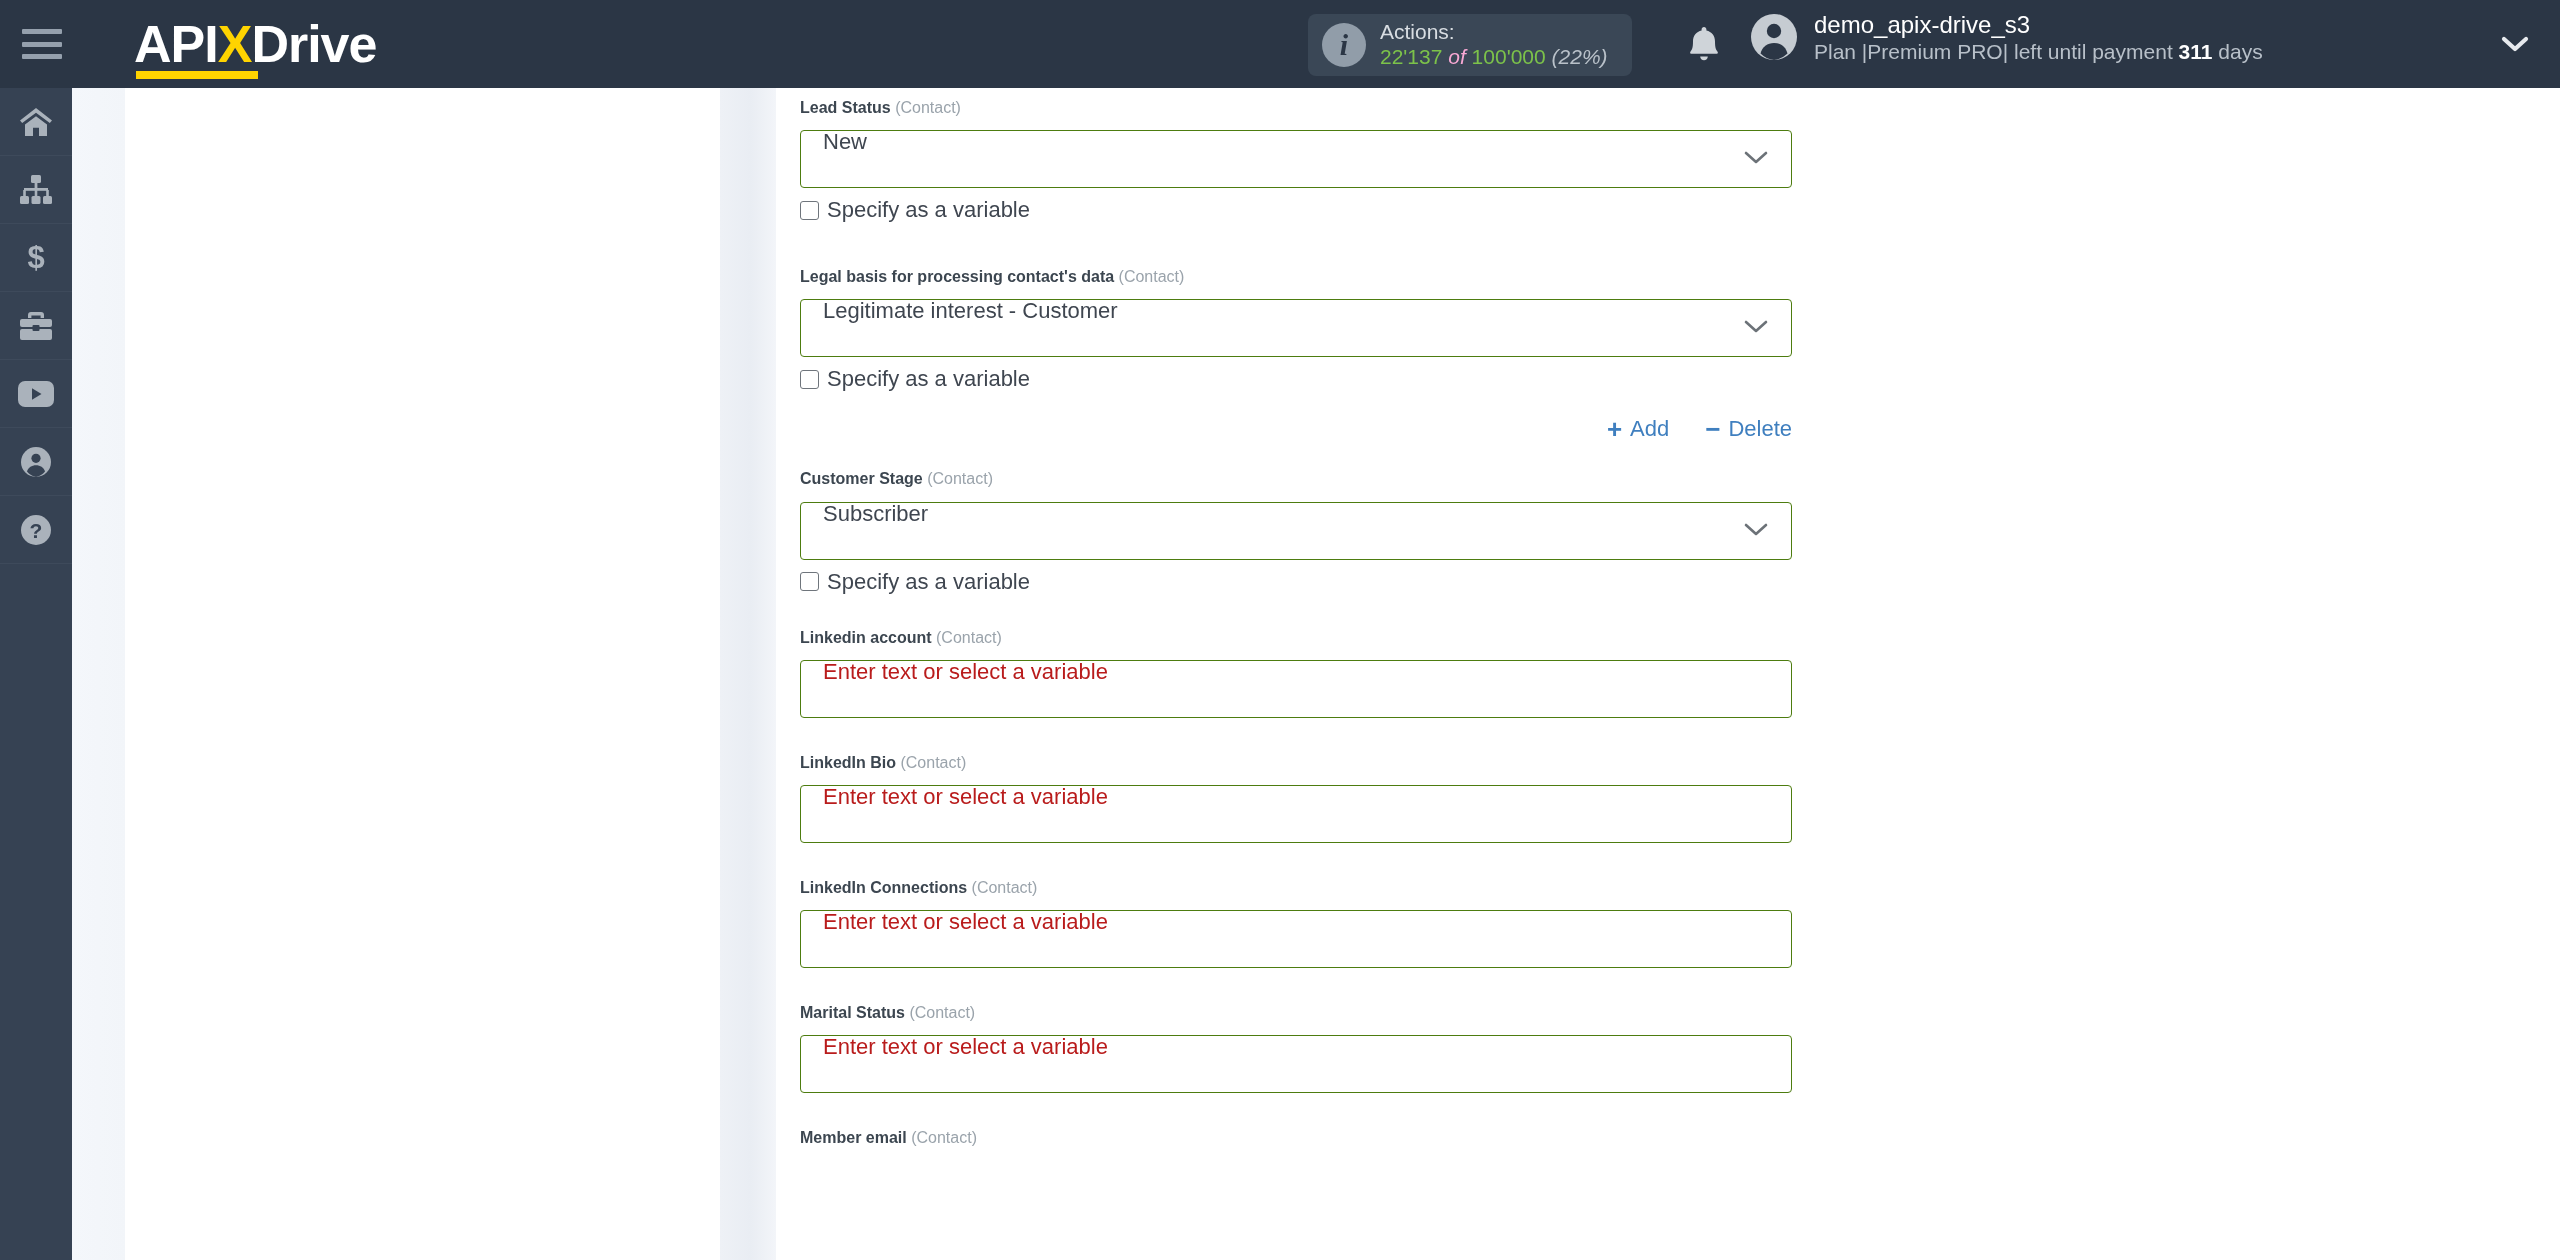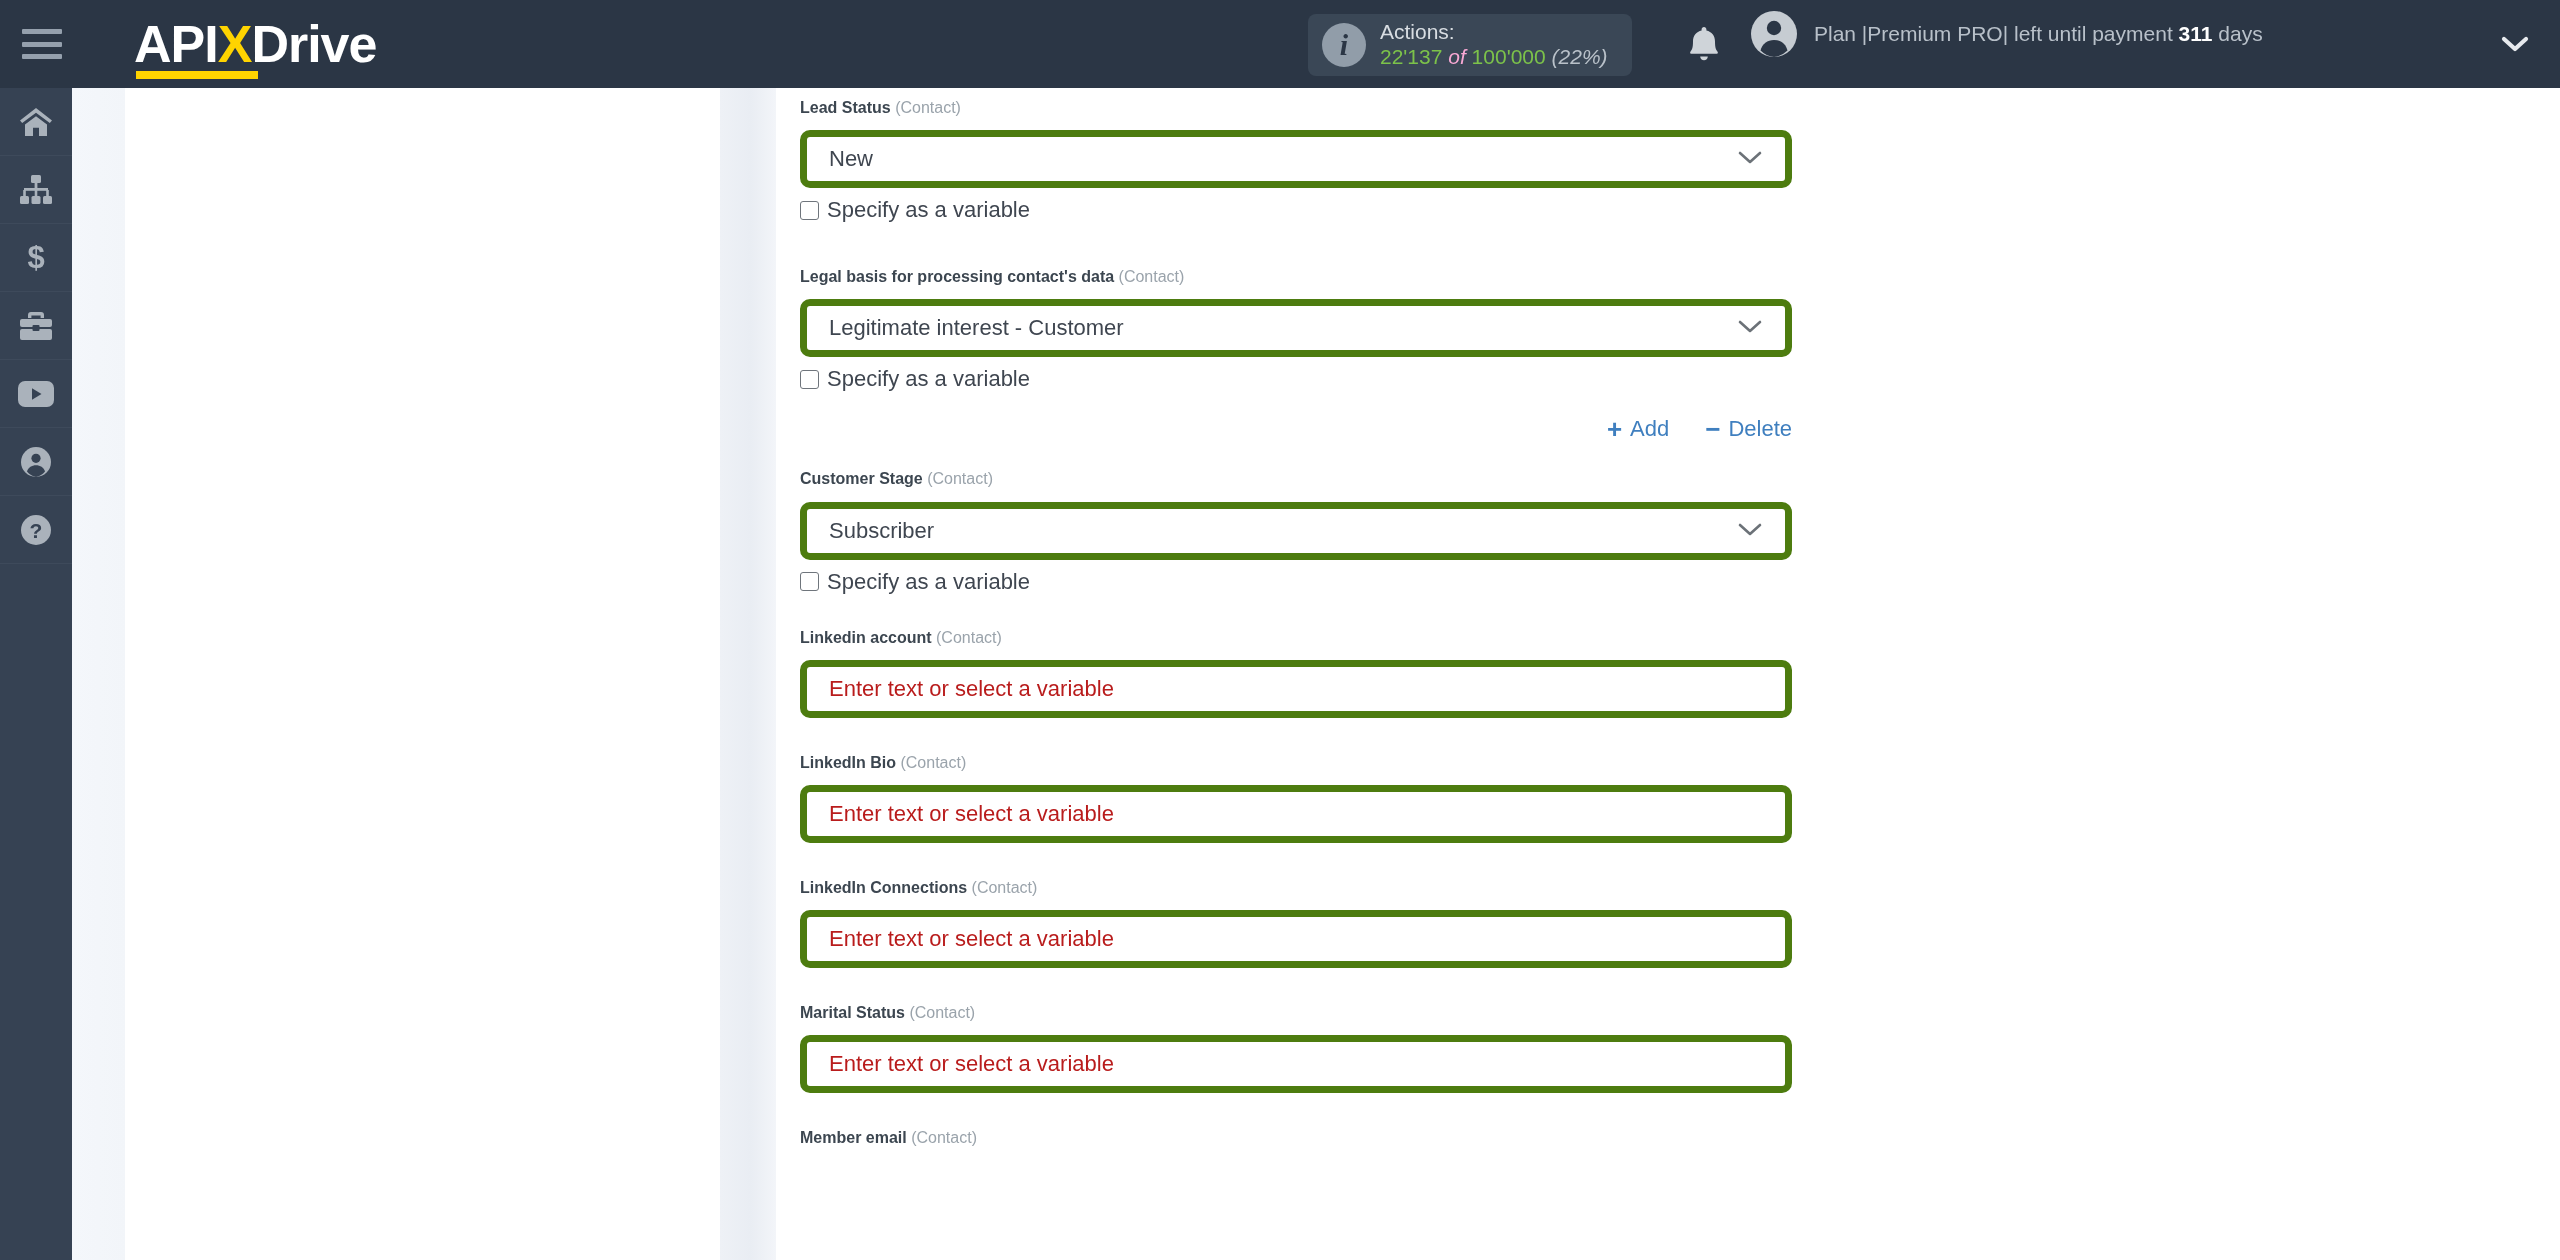--- a/index.html
+++ b/index.html
@@ -203,25 +203,25 @@
     margin-bottom: 13px;
     line-height: 1.2;
   }
   .field-label .lbl { font-weight: bold; }
   .field-label .ent { color: #9aa3ab; font-weight: normal; }
 
   .control {
     position: relative;
     width: 992px;
     height: 58px;
-    border: 7px solid #4d7c0f;
-    border-radius: 10px;
+    border: 1px solid #4d7c0f;
+    border-radius: 4px;
     background: #ffffff;
     display: flex;
-    align-items: center;
+    align-items: flex-start;
     padding: 0 22px;
     cursor: pointer;
   }
   .control.input { cursor: text; }
   .control .value {
     font-size: 22px;
     color: #3f4650;
     line-height: 1;
   }
   .control .placeholder {
@@ -323,20 +323,21 @@
 
   <div class="user-block">
     <div class="avatar">
       <svg width="48" height="48" viewBox="0 0 48 48">
         <circle cx="24" cy="24" r="23" fill="#c6ccd2"></circle>
         <circle cx="24" cy="18" r="7.2" fill="#2b3645"></circle>
         <path d="M10.5 40.5c1.6-7 7-10.6 13.5-10.6s11.9 3.6 13.5 10.6A23 23 0 0124 47a23 23 0 01-13.5-6.5z" fill="#2b3645"></path>
       </svg>
     </div>
     <div class="user-text">
+      <div class="user-name">demo_apix-drive_s3</div>
       <div class="user-plan"><span>Plan |Premium PRO| left until payment </span><b>311</b><span> days</span></div>
     </div>
   </div>
 
   <div class="header-caret">
     <svg width="30" height="20" viewBox="0 0 30 20" fill="none">
       <path d="M4 5l11 10L26 5" stroke="#e7eaee" stroke-width="4.2" stroke-linecap="round" stroke-linejoin="round"></path>
     </svg>
   </div>
 </div>

